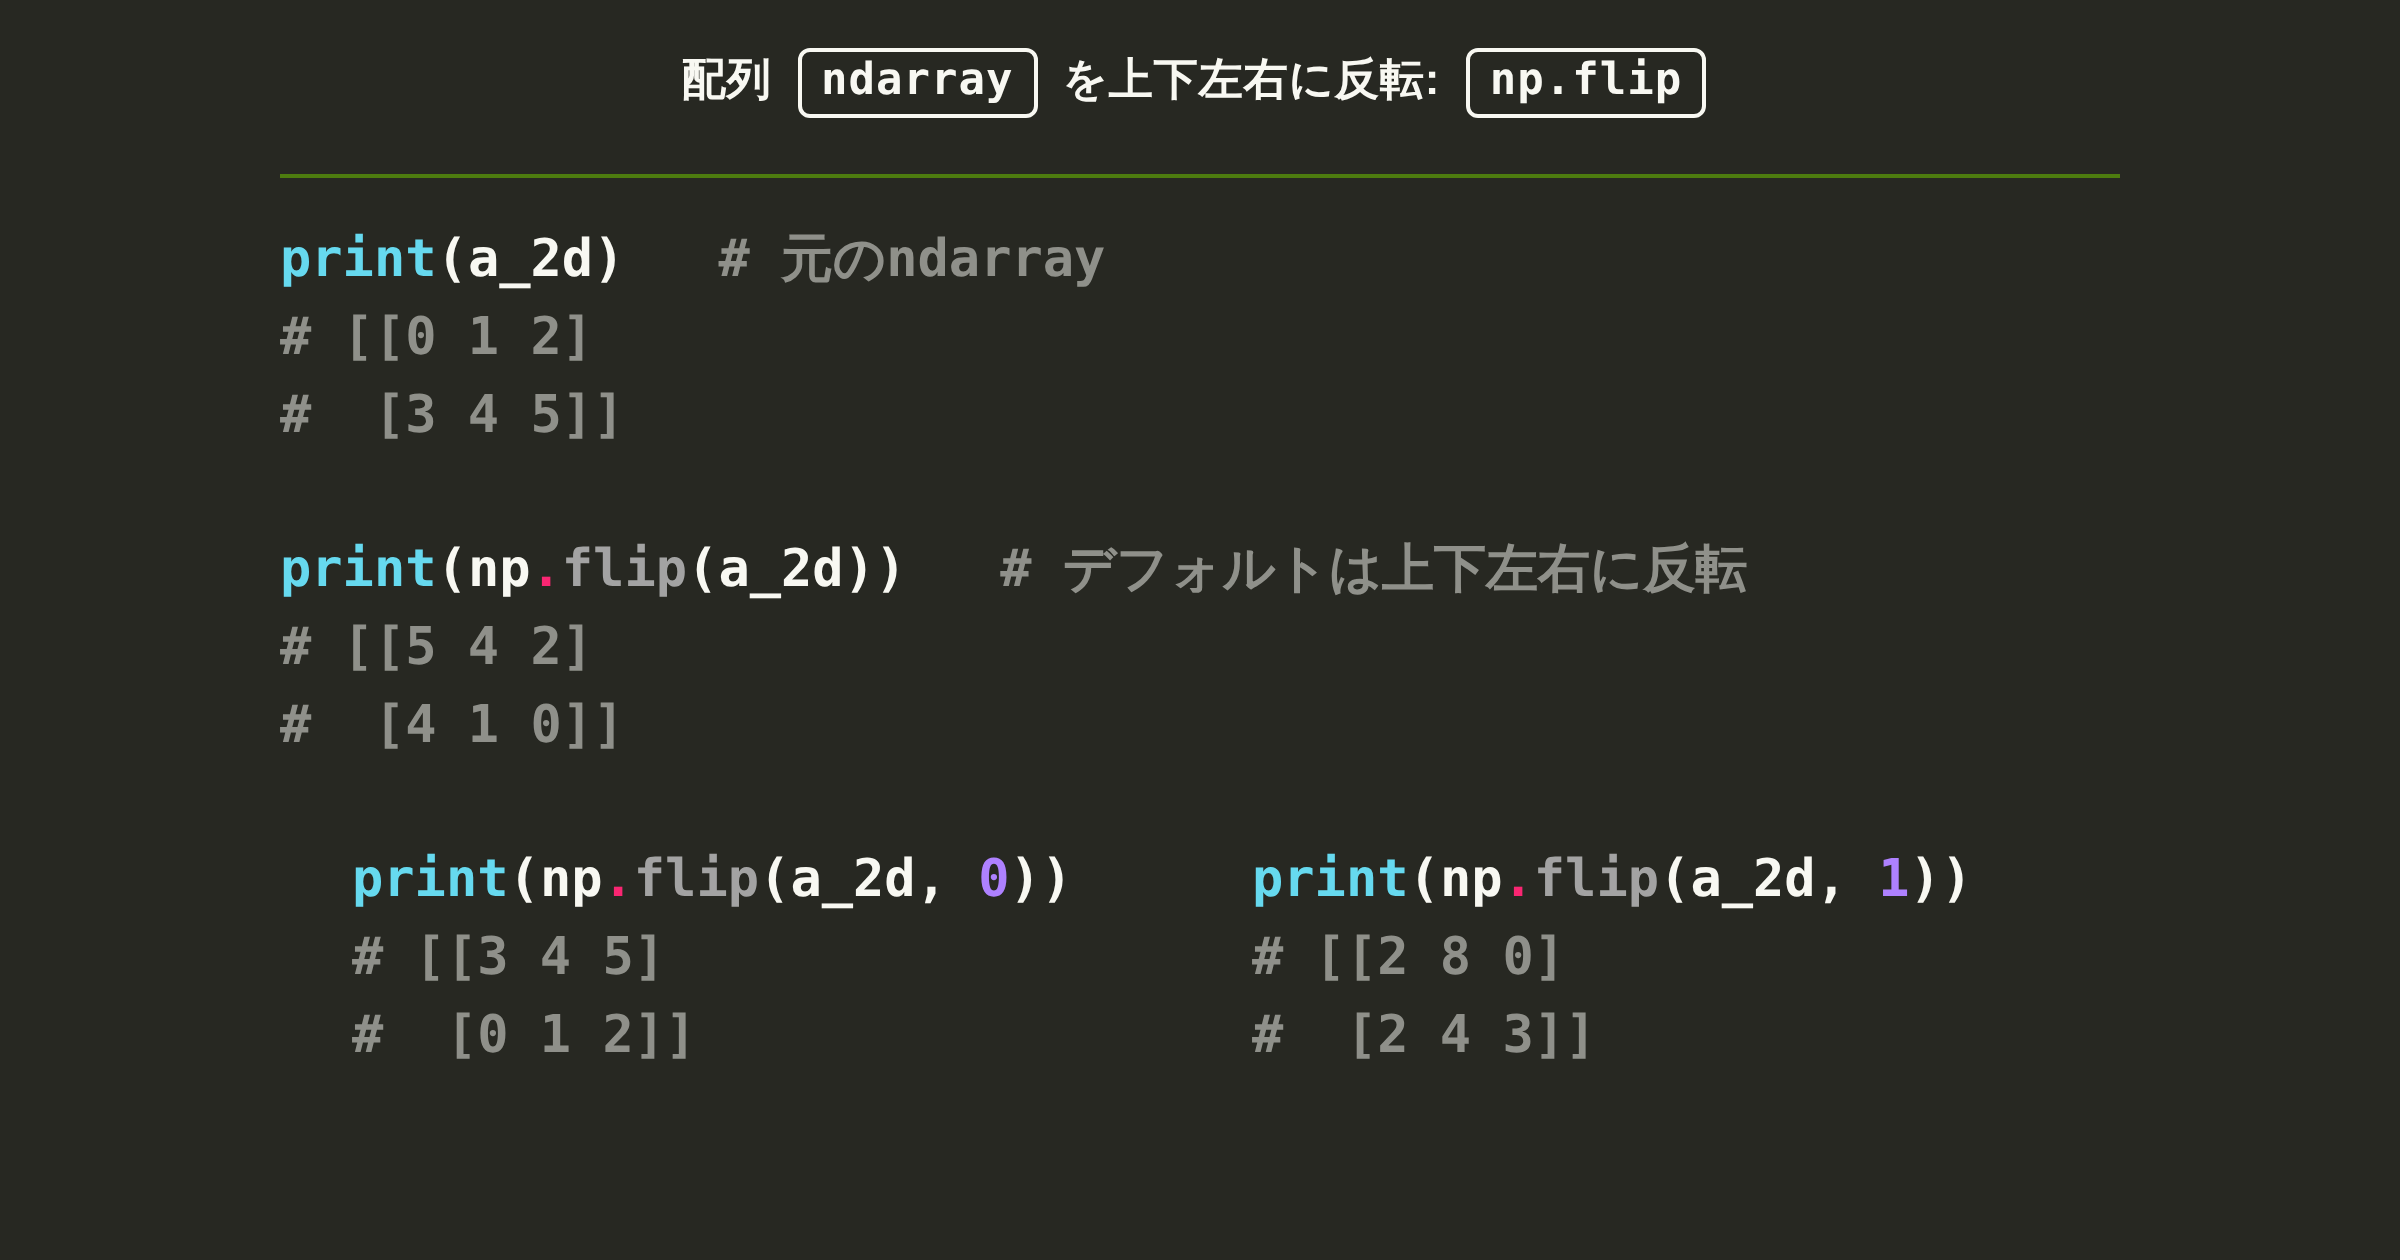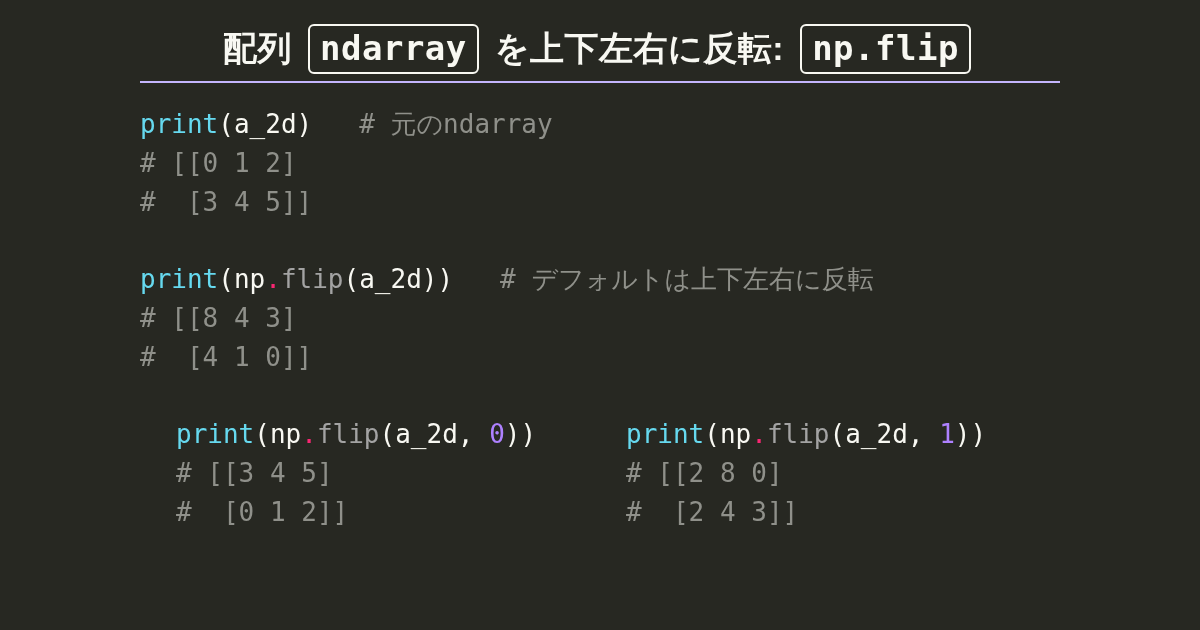--- a/index.html
+++ b/index.html
@@ -8,42 +8,42 @@
     height: 630px;
     background: #272822;
     color: #f8f8f2;
     font-family: "Consolas", "Monaco", "Menlo", monospace;
     overflow: hidden;
   }
   .wrap {
     padding: 24px 140px 0 140px;
   }
   .title {
-    font-size: 34px;
+    font-size: 22px;
     font-weight: 700;
     text-align: center;
-    padding-bottom: 7px;
-    border-bottom: 2px solid #c4b5fd;
+    padding-bottom: 28px;
+    border-bottom: 2px solid #4d7c0f;
     margin-bottom: 22px;
     letter-spacing: 0.5px;
     font-family: -apple-system, BlinkMacSystemFont, "Segoe UI", "Helvetica Neue", Arial, sans-serif;
   }
   .title .boxed {
     display: inline-block;
     border: 2px solid #f8f8f2;
     border-radius: 6px;
     padding: 2px 10px 4px;
     margin: 0 6px;
     font-family: "Consolas", "Monaco", "Menlo", monospace;
     font-weight: 700;
   }
   pre.code {
     font-size: 26px;
     line-height: 1.5;
-    font-weight: 400;
+    font-weight: 700;
     white-space: pre;
   }
   .row2 {
     display: flex;
     margin-left: 36px;
   }
   .row2 pre.code:first-child { width: 450px; }
   .blank { height: 38px; }
   .kw   { color: #66d9ef; } 
   .pn   { color: #f8f8f2; } 
@@ -64,21 +64,21 @@
     <span class="boxed">np.flip</span>
   </h1>
 
   <pre class="code"><span class="kw">print</span><span class="pn">(</span><span class="pn">a_2d</span><span class="pn">)</span><span>   </span><span class="cm"># 元のndarray</span>
 <span class="cm"># [[0 1 2]</span>
 <span class="cm">#  [3 4 5]]</span></pre>
 
   <div class="blank"></div>
 
   <pre class="code"><span class="kw">print</span><span class="pn">(</span><span class="pn">np</span><span class="op">.</span><span class="fn">flip</span><span class="pn">(</span><span class="pn">a_2d</span><span class="pn">)</span><span class="pn">)</span><span>   </span><span class="cm"># デフォルトは上下左右に反転</span>
-<span class="cm"># [[8 4 3]</span>
+<span class="cm"># [[5 4 2]</span>
 <span class="cm">#  [4 1 0]]</span></pre>
 
   <div class="blank"></div>
 
 
   <div class="row2">
     <pre class="code"><span class="kw">print</span><span class="pn">(</span><span class="pn">np</span><span class="op">.</span><span class="fn">flip</span><span class="pn">(</span><span class="pn">a_2d</span><span class="pn">, </span><span class="num">0</span><span class="pn">)</span><span class="pn">)</span>
 <span class="cm"># [[3 4 5]</span>
 <span class="cm">#  [0 1 2]]</span></pre>
     <pre class="code"><span class="kw">print</span><span class="pn">(</span><span class="pn">np</span><span class="op">.</span><span class="fn">flip</span><span class="pn">(</span><span class="pn">a_2d</span><span class="pn">, </span><span class="num">1</span><span class="pn">)</span><span class="pn">)</span>

